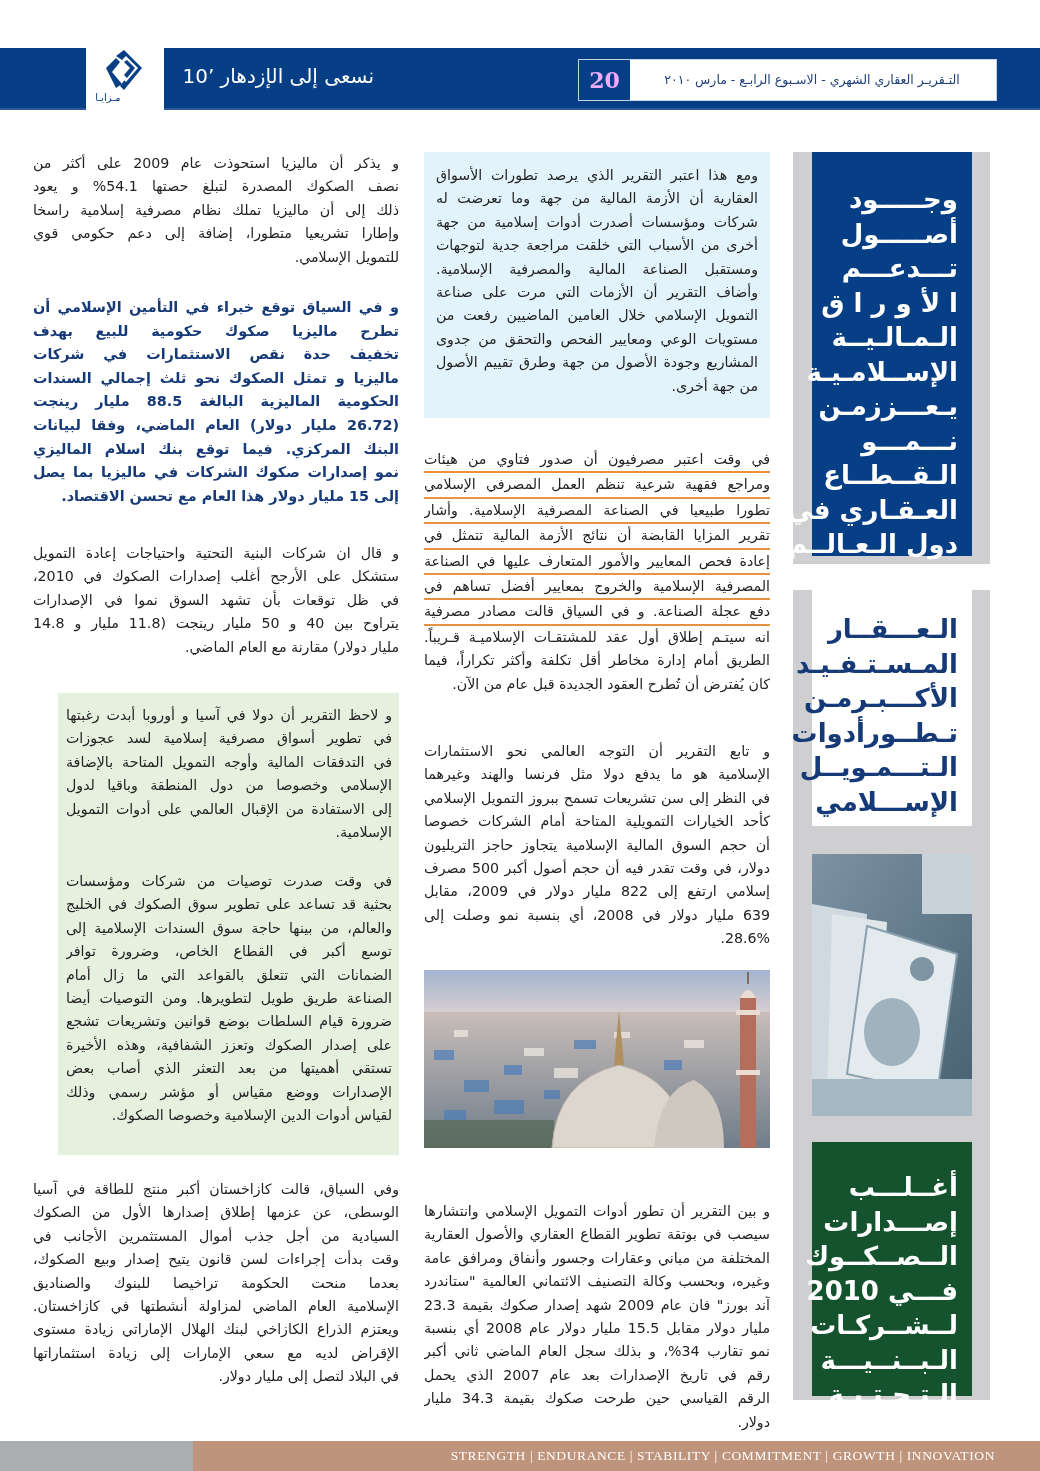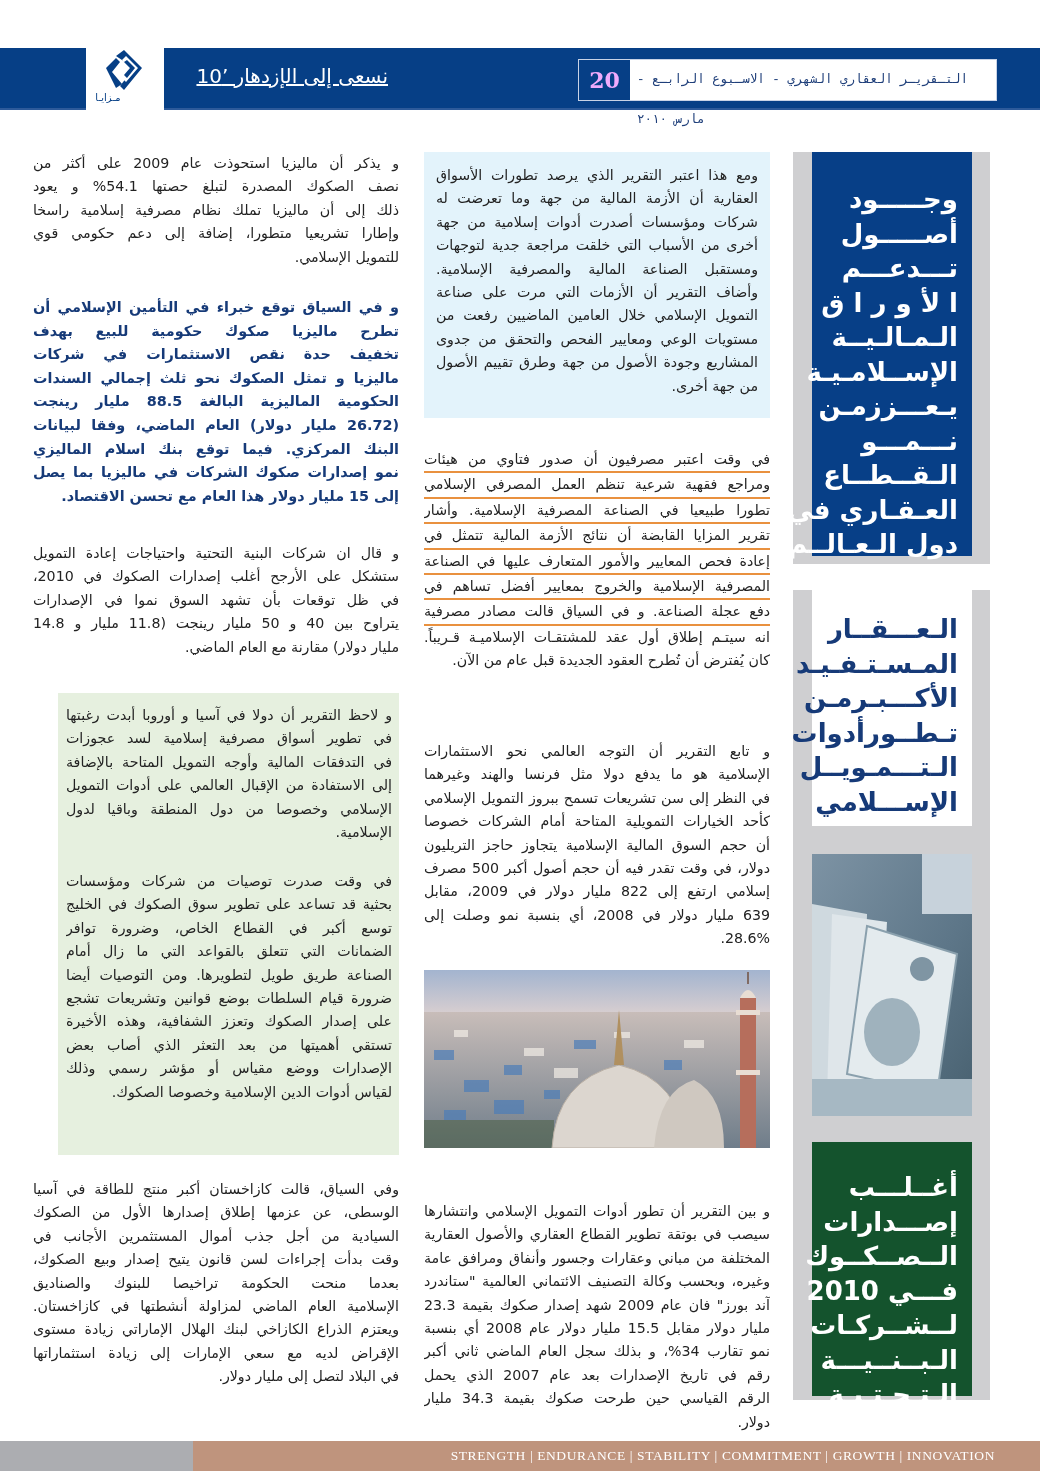--- a/index.html
+++ b/index.html
@@ -4,24 +4,24 @@
 <style>
   * { box-sizing: border-box; margin: 0; padding: 0; }
   html, body { width: 1040px; height: 1471px; background: #ffffff; overflow: hidden; }
   body { position: relative; font-family: "DejaVu Sans", sans-serif; color: #222; }
 
   
   .hdr-bar { position: absolute; top: 48px; left: 0; width: 1040px; height: 62px; background: #063f86; border-bottom: 2px solid #2d5a9a; }
   .hdr-logo-box { position: absolute; top: 46px; left: 86px; width: 78px; height: 66px; background: #ffffff; }
   .hdr-logo-box svg { position: absolute; left: 16px; top: 4px; }
   .hdr-logo-word { position: absolute; left: 4px; top: 46px; width: 36px; height: 14px; font-size: 10px; color: #063f86; text-align: center; direction: rtl; }
-  .hdr-slogan { position: absolute; top: 58px; left: 178px; width: 210px; height: 36px; color: #ffffff; font-size: 20px; direction: rtl; text-align: right; line-height: 36px; letter-spacing: 0.5px; text-decoration: underline; }
+  .hdr-slogan { position: absolute; top: 58px; left: 164px; width: 210px; height: 36px; color: #ffffff; font-size: 20px; direction: rtl; text-align: right; line-height: 36px; letter-spacing: 0.5px; }
   .hdr-box { position: absolute; top: 59px; left: 578px; width: 419px; height: 42px; background: #ffffff; border: 1px solid #c8d3e6; }
   .hdr-pagenum { position: absolute; top: 0; left: 0; width: 51px; height: 40px; background: #063f86; color: #f0abfc; font-family: "DejaVu Serif", serif; font-weight: bold; font-size: 22px; text-align: center; line-height: 40px; }
-  .hdr-title { position: absolute; top: 0; left: 58px; width: 350px; height: 40px; color: #1f3f7a; font-size: 12.5px; direction: rtl; text-align: left; line-height: 40px; font-family: Liberation Mono, monospace; }
+  .hdr-title { position: absolute; top: 0; left: 58px; width: 350px; height: 40px; color: #1f3f7a; font-size: 12.5px; direction: rtl; text-align: center; line-height: 40px; }
 
   
   .side-grey { position: absolute; left: 793px; width: 197px; background: #cfcfd1; }
   .side-blue { position: absolute; left: 812px; width: 160px; background: #073f87; }
   .side-white { position: absolute; left: 812px; width: 160px; background: #ffffff; }
   .side-dark-grey { position: absolute; left: 812px; width: 160px; background: #14532d; }
   .side-heading { position: absolute; left: 0; right: 0; padding: 0 14px; direction: rtl; text-align: justify; text-align-last: justify; font-weight: bold; font-size: 26px; line-height: 34.5px; font-family: "DejaVu Sans", sans-serif; }
   .side-heading .ln { display: block; text-align: justify; text-align-last: justify; white-space: nowrap; }
   .photo-money { position: absolute; left: 812px; top: 854px; width: 160px; height: 262px; overflow: hidden; }
 
@@ -140,20 +140,21 @@
 
 <div class="col-text underlined" style="left:424px; top:448px; width:346px;" id="mid-fatwa">
     <span class="ln">في وقت اعتبر مصرفيون أن صدور فتاوي من هيئات</span>
     <span class="ln">ومراجع فقهية شرعية تنظم العمل المصرفي الإسلامي</span>
     <span class="ln">تطورا طبيعيا في الصناعة المصرفية الإسلامية. وأشار</span>
     <span class="ln">تقرير المزايا القابضة أن نتائج الأزمة المالية تتمثل في</span>
     <span class="ln">إعادة فحص المعايير والأمور المتعارف عليها في الصناعة</span>
     <span class="ln">المصرفية الإسلامية والخروج بمعايير أفضل تساهم في</span>
     <span class="ln">دفع عجلة الصناعة. و في السياق قالت مصادر مصرفية</span>
     <span class="ln no-ul">انه سيتـم إطلاق أول عقد للمشتقـات الإسلاميـة قـريباً.</span>
+    <span class="ln no-ul">الطريق أمام إدارة مخاطر أقل تكلفة وأكثر تكراراً، فيما</span>
     <span class="ln last no-ul">كان يُفترض أن تُطرح العقود الجديدة قبل عام من الآن.</span>
   </div>
 
 <div class="col-text" style="left:424px; top:740px; width:346px;" id="mid-trend">
     <span class="ln">و تابع التقرير أن التوجه العالمي نحو الاستثمارات</span>
     <span class="ln">الإسلامية هو ما يدفع دولا مثل فرنسا والهند وغيرهما</span>
     <span class="ln">في النظر إلى سن تشريعات تسمح ببروز التمويل الإسلامي</span>
     <span class="ln">كأحد الخيارات التمويلية المتاحة أمام الشركات خصوصا</span>
     <span class="ln">أن حجم السوق المالية الإسلامية يتجاوز حاجز التريليون</span>
     <span class="ln">دولار، في وقت تقدر فيه أن حجم أصول أكبر 500 مصرف</span>
@@ -245,27 +246,28 @@
     <span class="ln">في ظل توقعات بأن تشهد السوق نموا في الإصدارات</span>
     <span class="ln">يتراوح بين 40 و 50 مليار رينجت (11.8 مليار و 14.8</span>
     <span class="ln last">مليار دولار) مقارنة مع العام الماضي.</span>
   </div>
 
 <div class="box-green"></div>
 <div class="col-text" style="left:66px; top:704px; width:326px;" id="left-green1">
     <span class="ln">و لاحظ التقرير أن دولا في آسيا و أوروبا أبدت رغبتها</span>
     <span class="ln">في تطوير أسواق مصرفية إسلامية لسد عجوزات</span>
     <span class="ln">في التدفقات المالية وأوجه التمويل المتاحة بالإضافة</span>
+    <span class="ln">الإسلامي وخصوصا من دول المنطقة وباقيا لدول</span>
     <span class="ln">إلى الاستفادة من الإقبال العالمي على أدوات التمويل</span>
-    <span class="ln">الإسلامي وخصوصا من دول المنطقة وباقيا لدول</span>
     <span class="ln last">الإسلامية.</span>
   </div>
 <div class="col-text" style="left:66px; top:870px; width:326px;" id="left-green2">
     <span class="ln">في وقت صدرت توصيات من شركات ومؤسسات</span>
     <span class="ln">بحثية قد تساعد على تطوير سوق الصكوك في الخليج</span>
+    <span class="ln">والعالم، من بينها حاجة سوق السندات الإسلامية إلى</span>
     <span class="ln">توسع أكبر في القطاع الخاص، وضرورة توافر</span>
     <span class="ln">الضمانات التي تتعلق بالقواعد التي ما زال أمام</span>
     <span class="ln">الصناعة طريق طويل لتطويرها. ومن التوصيات أيضا</span>
     <span class="ln">ضرورة قيام السلطات بوضع قوانين وتشريعات تشجع</span>
     <span class="ln">على إصدار الصكوك وتعزز الشفافية، وهذه الأخيرة</span>
     <span class="ln">تستقي أهميتها من بعد التعثر الذي أصاب بعض</span>
     <span class="ln">الإصدارات ووضع مقياس أو مؤشر رسمي وذلك</span>
     <span class="ln last">لقياس أدوات الدين الإسلامية وخصوصا الصكوك.</span>
   </div>
 

